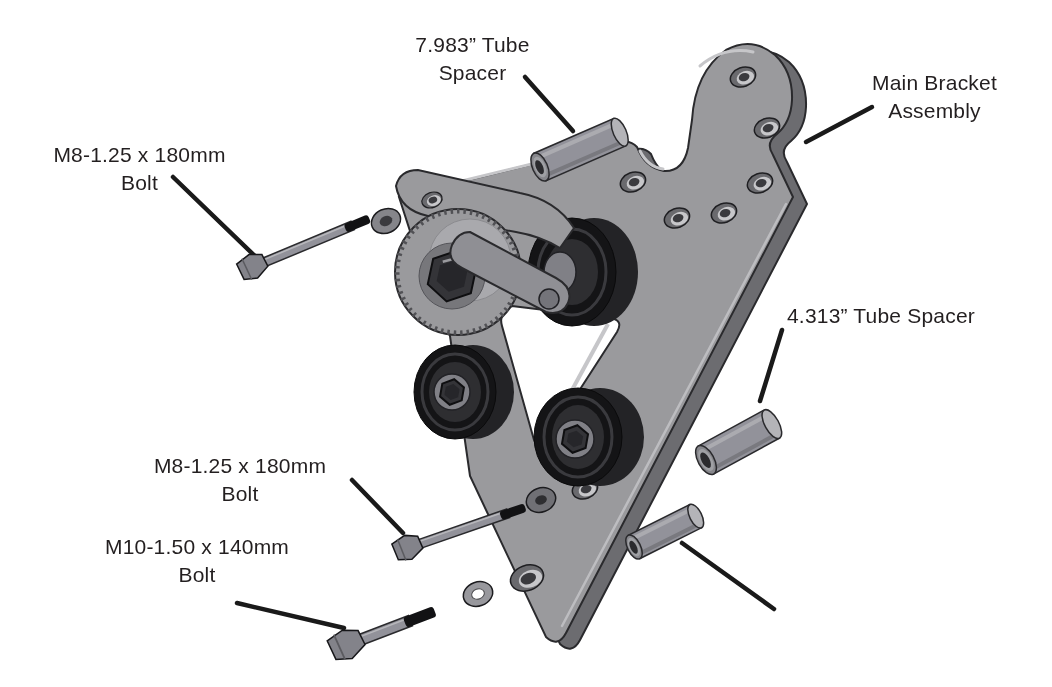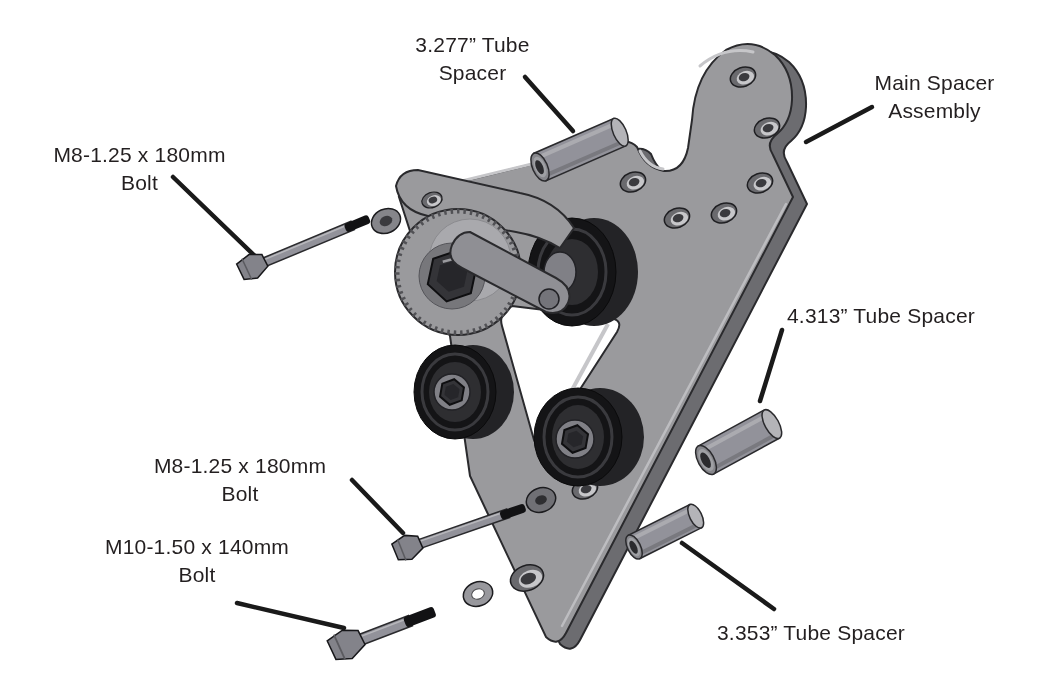--- a/index.html
+++ b/index.html
@@ -235,31 +235,30 @@
     <g transform="translate(541,500) rotate(-20)">
       <ellipse class="washer" fill="#707075" rx="15" ry="12"></ellipse>
       <ellipse fill="#2e2e31" rx="6" ry="4.5"></ellipse>
     </g>
     <g transform="translate(478,594) rotate(-20)">
       <ellipse class="washer" fill="#98989d" rx="15" ry="12"></ellipse>
       <ellipse fill="#ffffff" stroke="#47474a" stroke-width="1" rx="6.5" ry="5"></ellipse>
     </g>
   </svg>
 
-  <div class="label" style="left:390px;top:31px;width:165px;">3.277” Tube
+  <div class="label" style="left:390px;top:31px;width:165px;">7.983” Tube
 Spacer</div>
 
-  <div class="label" style="left:852px;top:69px;width:165px;">Main Spacer
+  <div class="label" style="left:852px;top:69px;width:165px;">Main Bracket
 Assembly</div>
 
   <div class="label" style="left:32px;top:141px;width:215px;">M8-1.25 x 180mm
 Bolt</div>
 
   <div class="label" style="left:770px;top:302px;width:222px;">4.313” Tube Spacer</div>
 
   <div class="label" style="left:133px;top:452px;width:214px;">M8-1.25 x 180mm
 Bolt</div>
 
   <div class="label" style="left:90px;top:533px;width:214px;">M10-1.50 x 140mm
 Bolt</div>
 
-  <div class="label" style="left:700px;top:619px;width:222px;">3.353” Tube Spacer</div>
 </div>
 
 </body></html>

